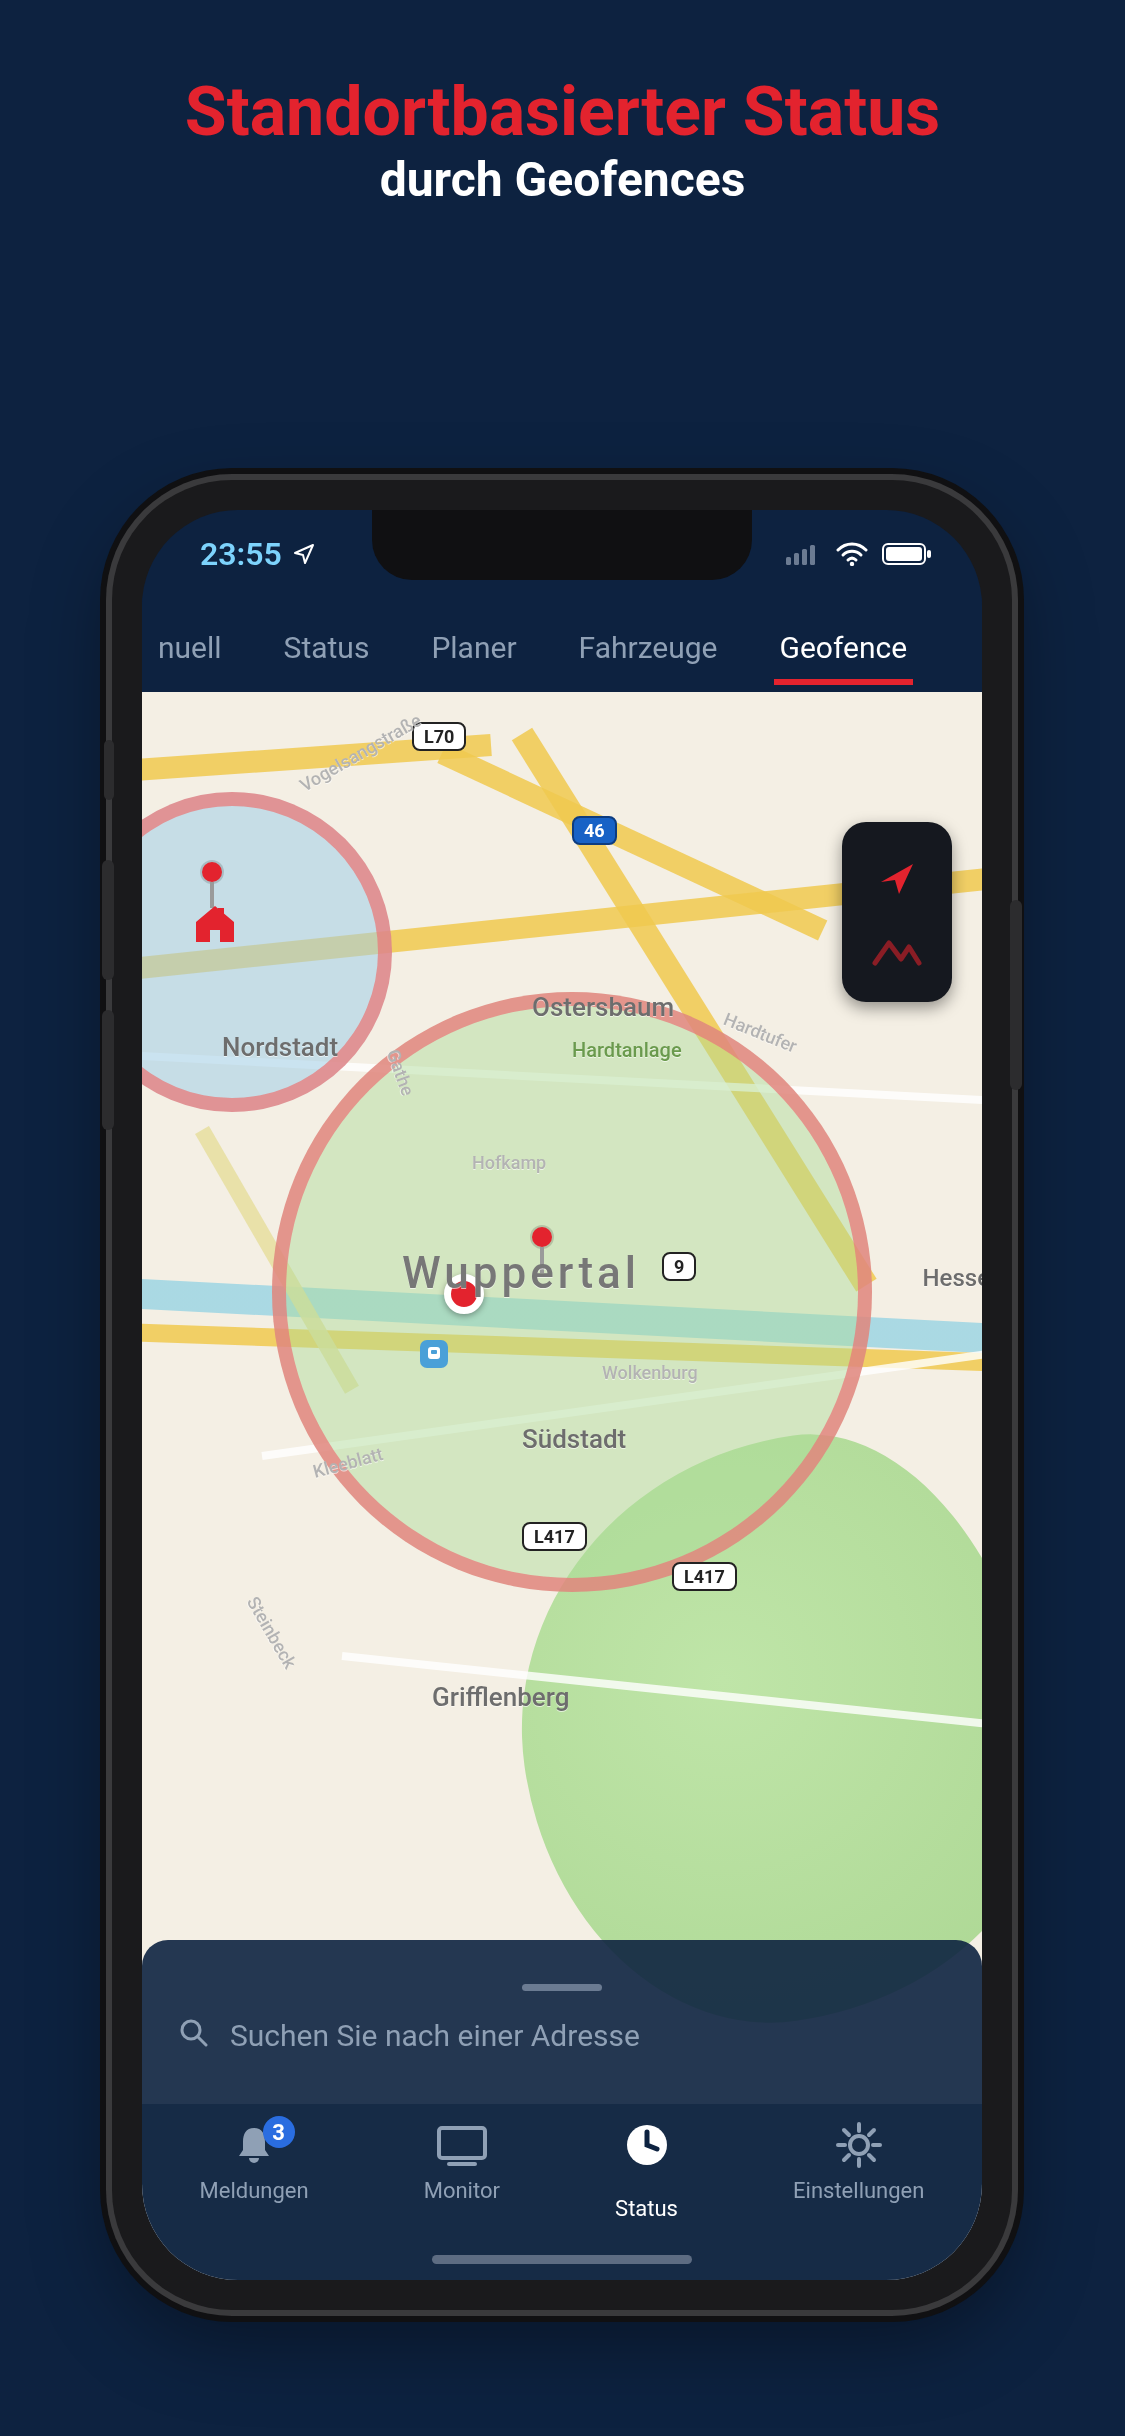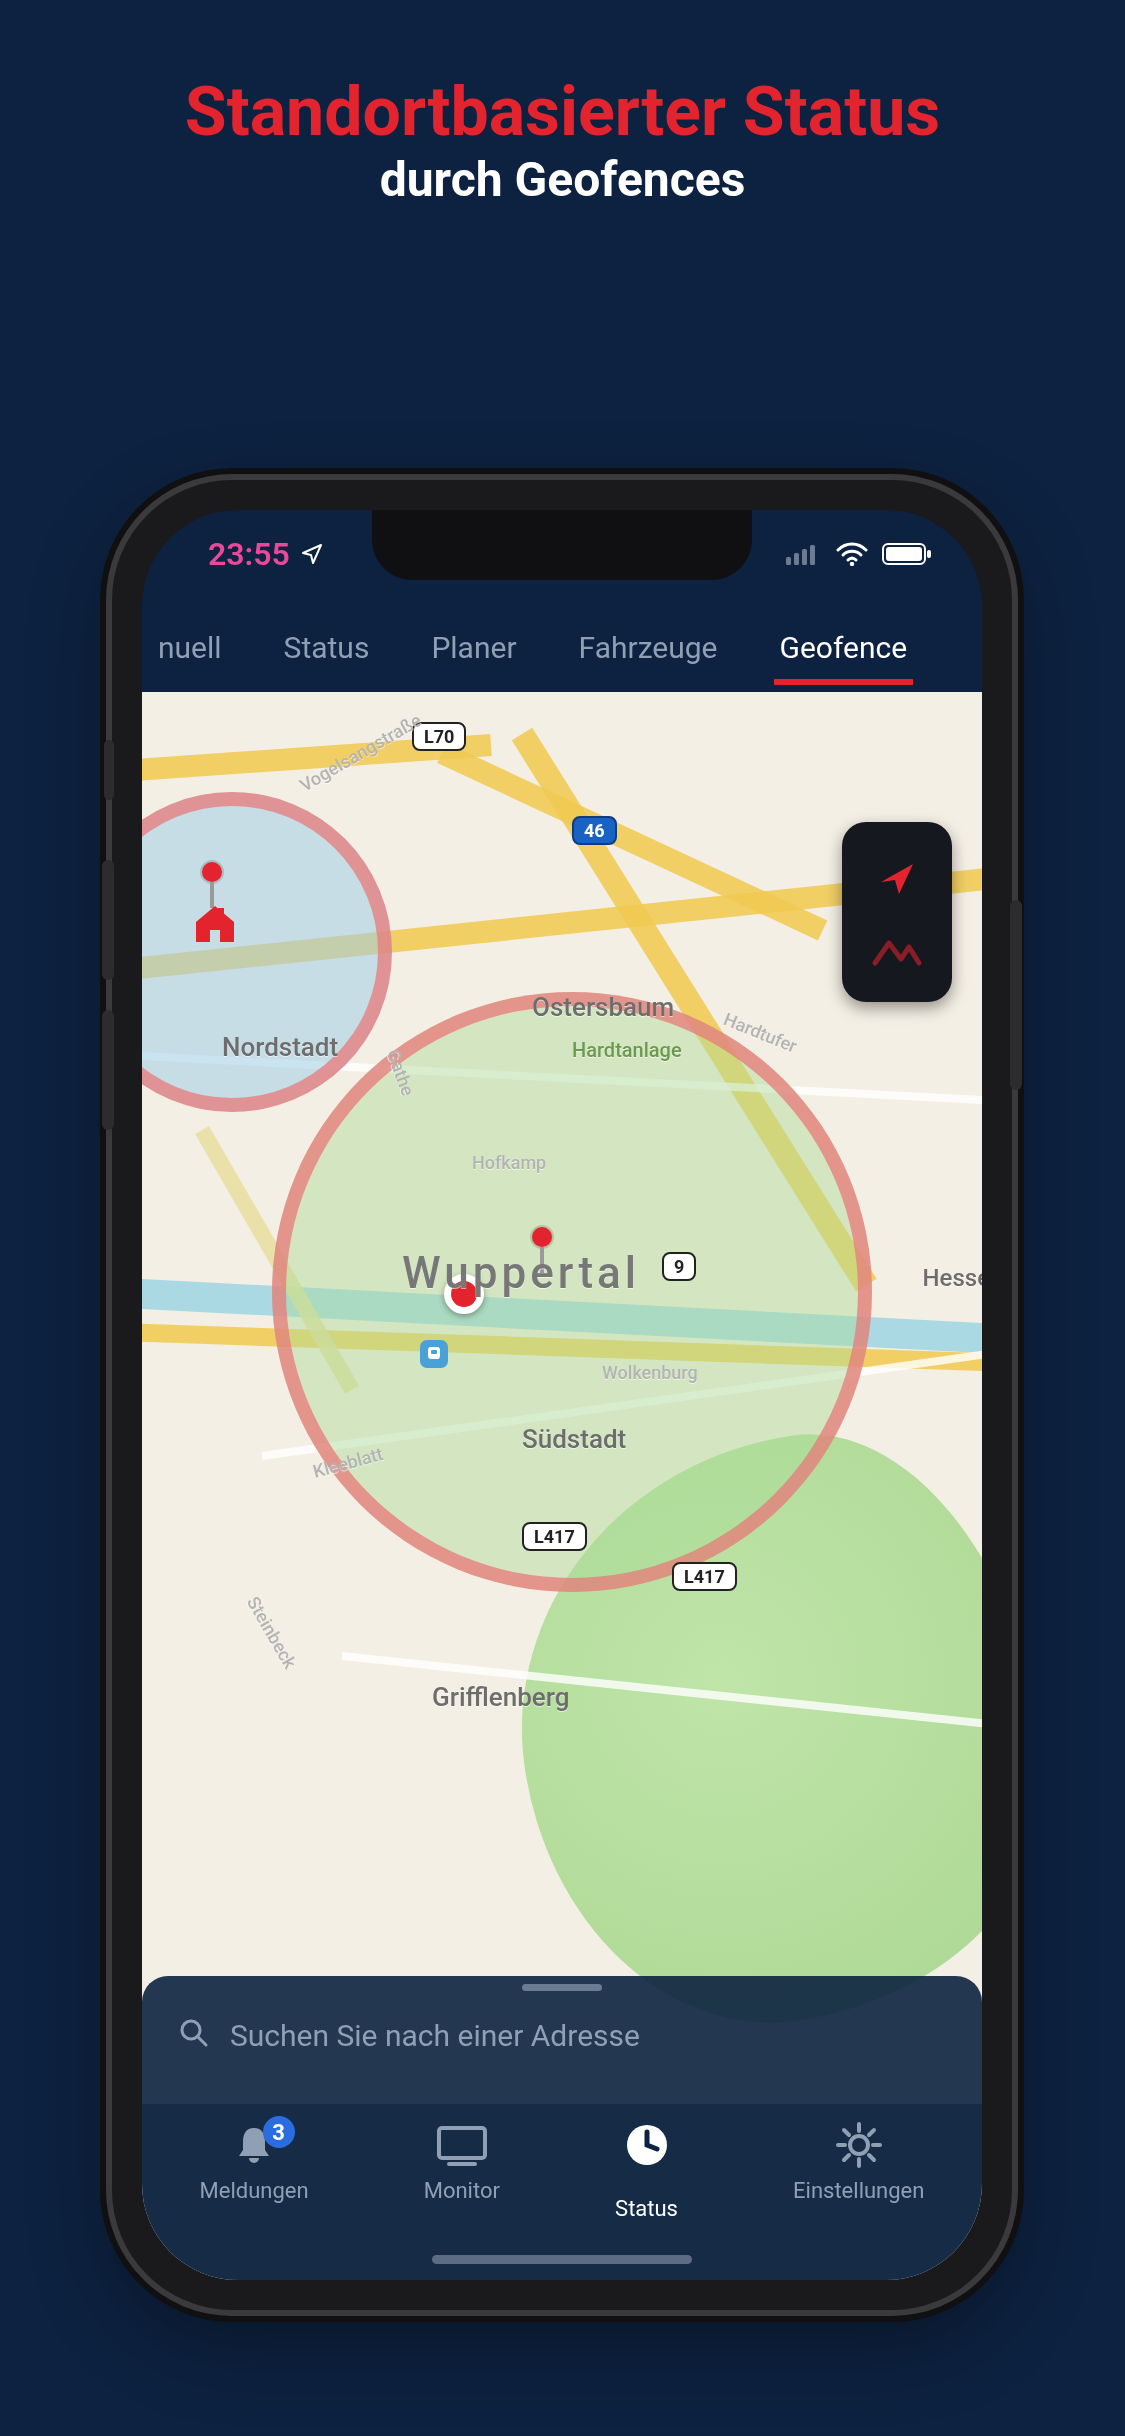--- a/index.html
+++ b/index.html
@@ -40,24 +40,24 @@
   position: absolute; top:0; left:50%; transform:translateX(-50%);
   width: 380px; height: 70px;
   background:#101012;
   border-bottom-left-radius: 40px;
   border-bottom-right-radius: 40px;
   z-index: 50;
 }
 
 
 .status-bar {
-  position:absolute; top:0; left:16px; right:0; height:88px;
+  position:absolute; top:0; left:8px; right:0; height:88px;
   display:flex; align-items:center; justify-content:space-between;
   padding: 0 50px;
-  color:#ec4899; font-size: 32px; font-weight:600;
+  color:#7dd3fc; font-size: 32px; font-weight:600;
   z-index:40;
 }
 .status-left { display:flex; align-items:center; gap:10px; }
 .status-right { display:flex; align-items:center; gap:14px; }
 .loc-arrow svg, .sig-bars svg, .wifi svg, .battery svg { display:block; }
 
 
 .top-tabs {
   position:absolute; top:88px; left:0; right:0;
   display:flex; gap:50px;
@@ -171,21 +171,21 @@
   padding:18px 0;
   box-shadow:0 6px 16px rgba(0,0,0,.4);
 }
 
 
 .search-bar {
   position:absolute; left:0; right:0; bottom:176px;
   background: rgba(13,34,64,.9);
   border-top-left-radius: 26px;
   border-top-right-radius: 26px;
-  padding: 24px 36px 50px;
+  padding: 60px 36px 50px;
 }
 .search-bar .grabber {
   width:80px; height:7px; border-radius:4px; background:#6b7b92;
   margin: -16px auto 26px;
 }
 .search-field {
   display:flex; align-items:center; gap:22px;
   color:#8fa0b5; font-size:30px;
 }
 

